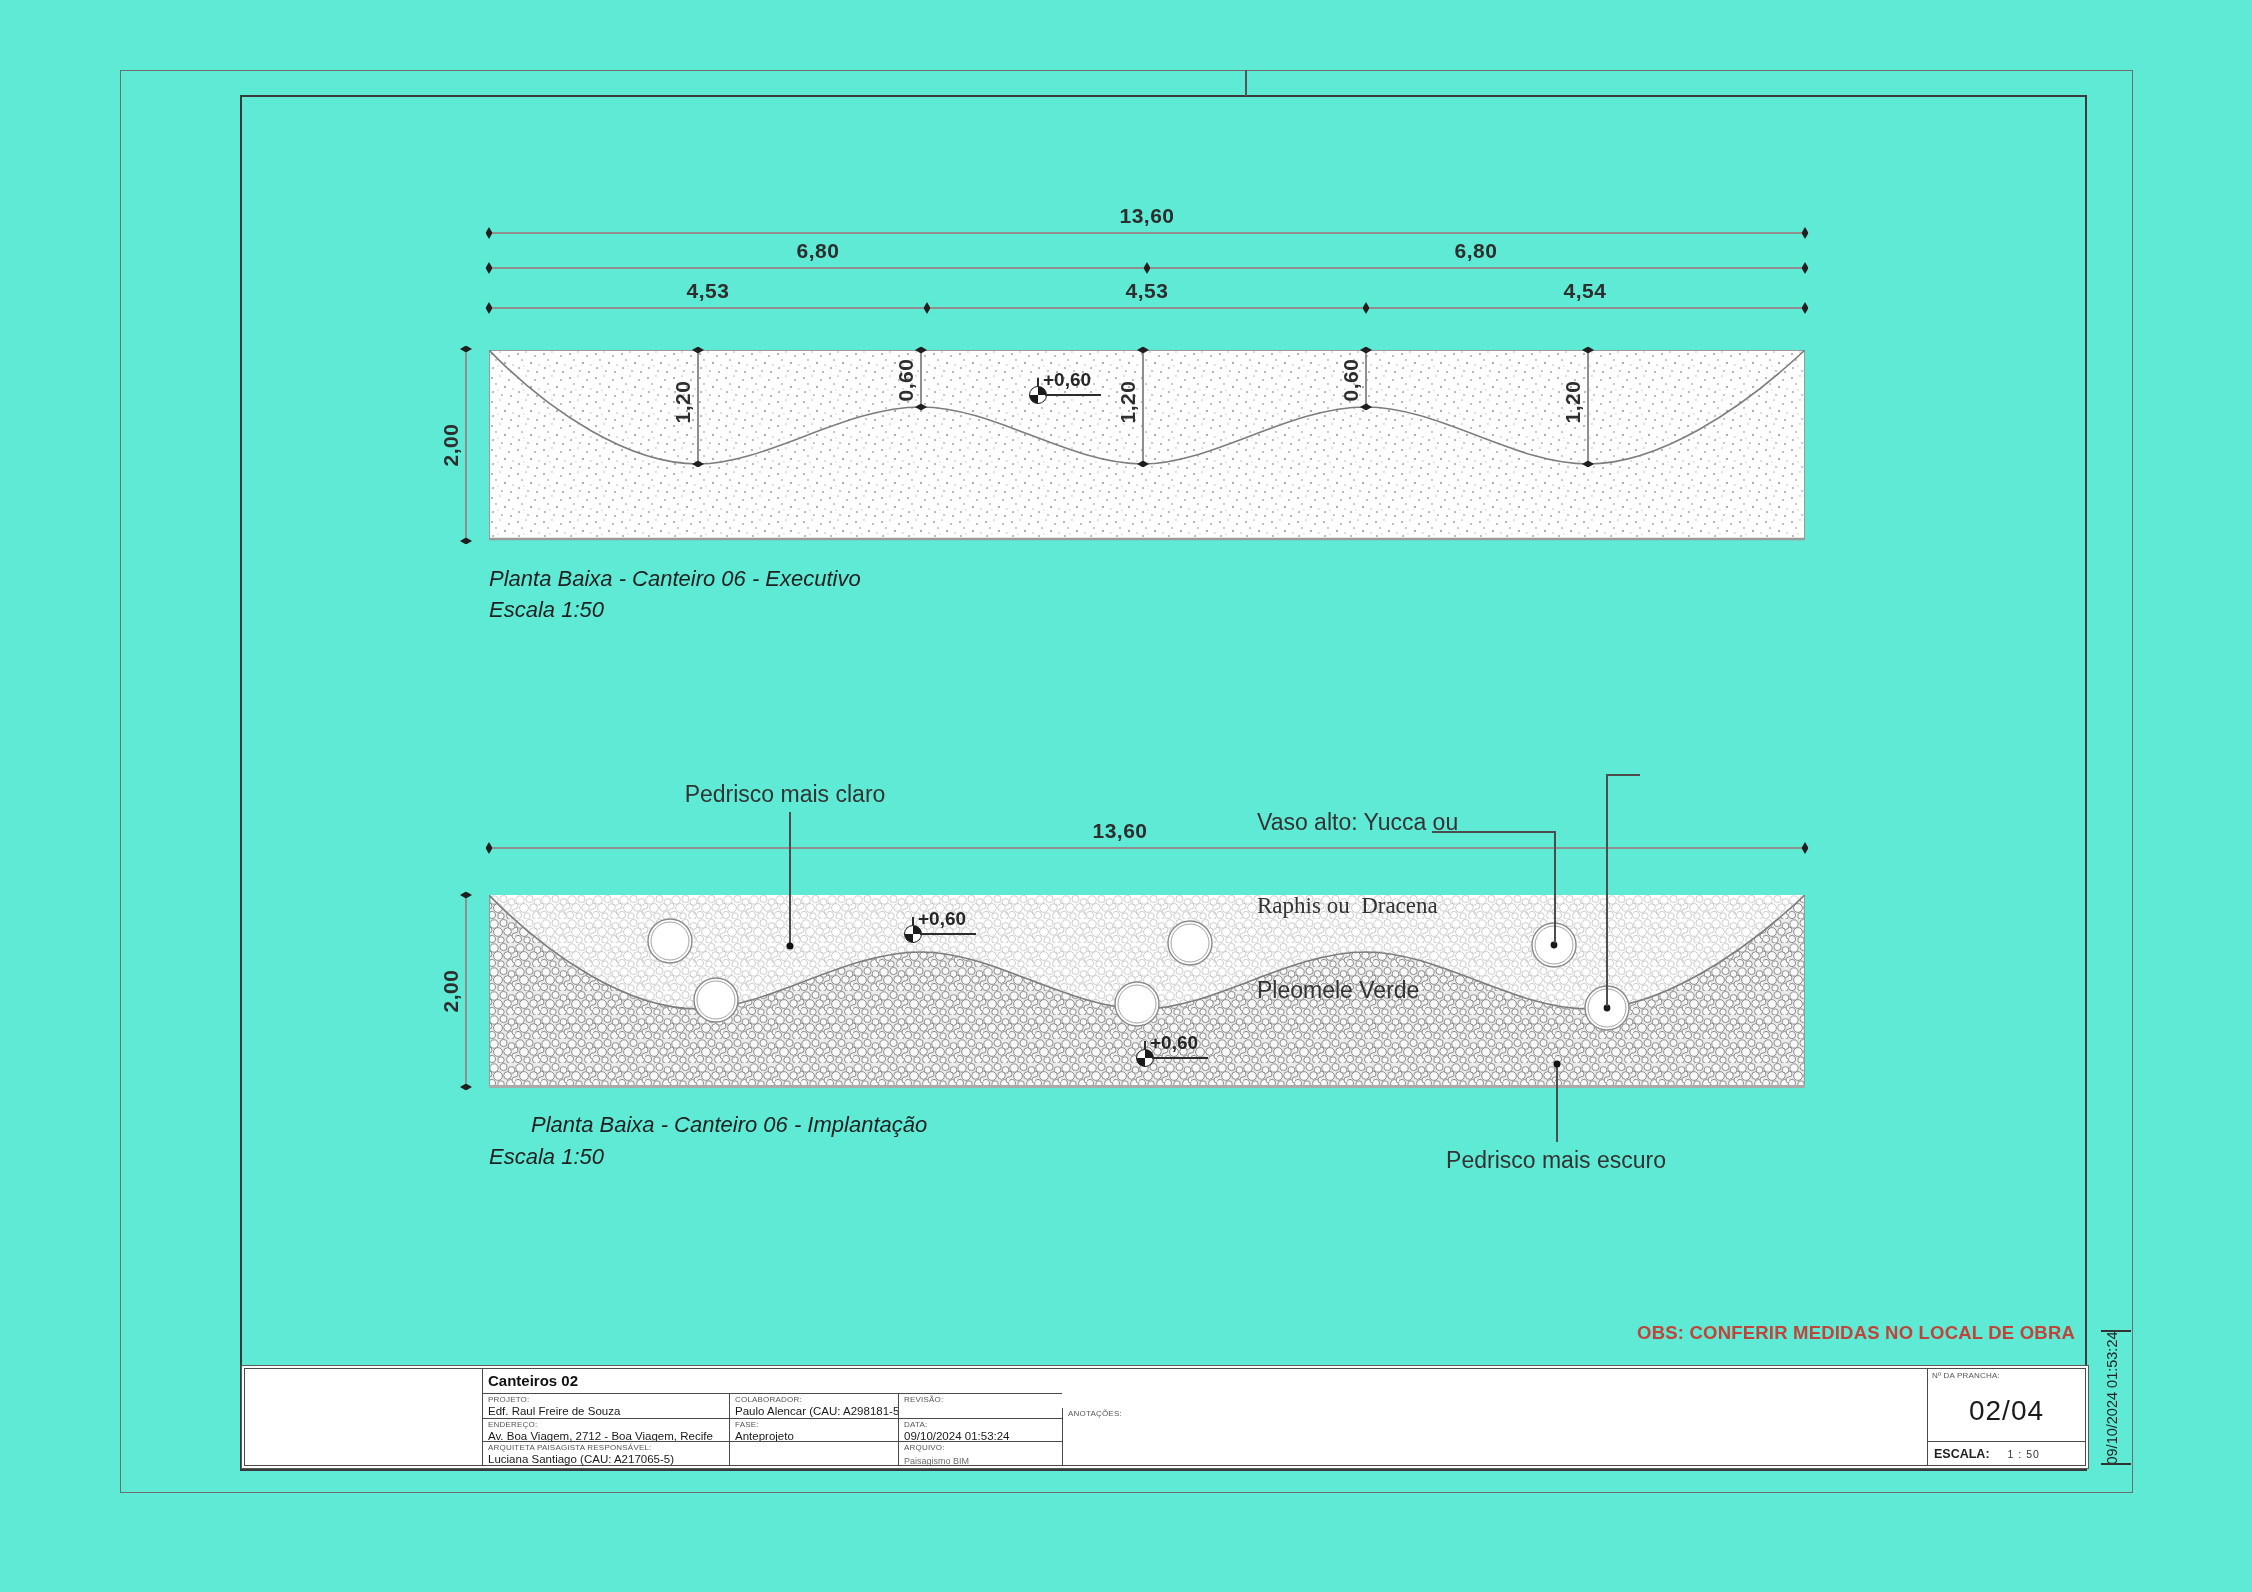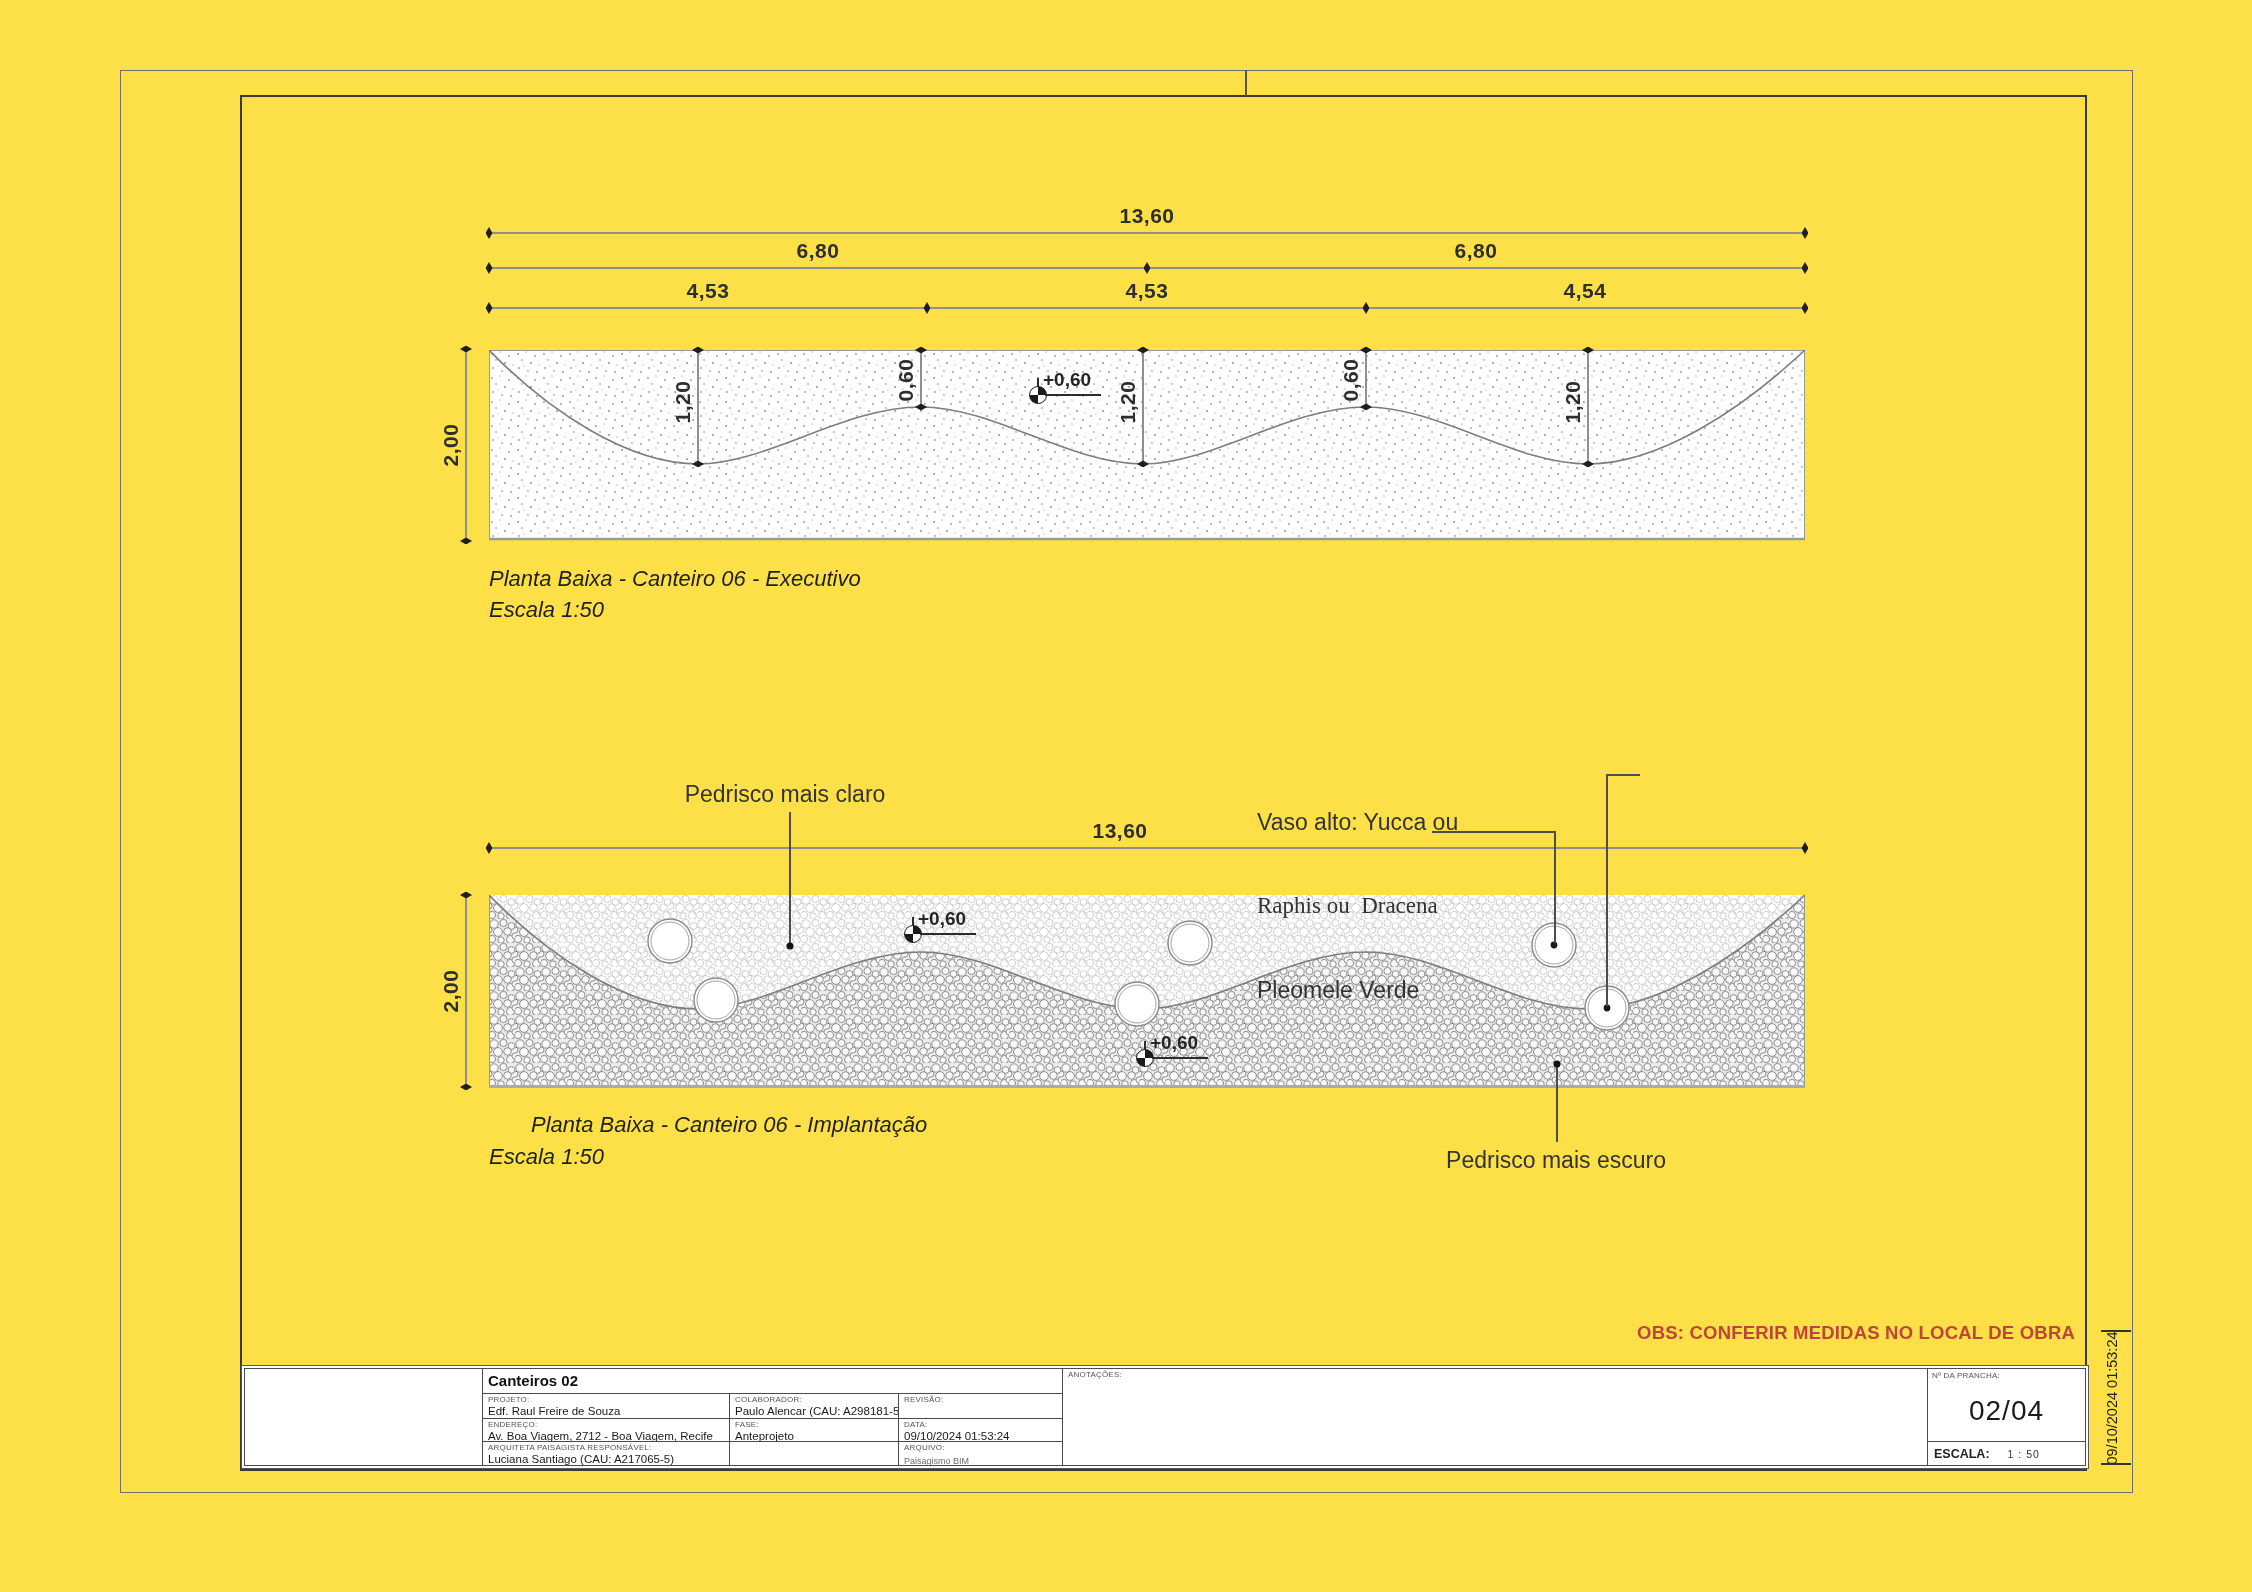--- a/index.html
+++ b/index.html
@@ -1,16 +1,16 @@
 <!DOCTYPE html>
 <html><head>
 <meta charset="utf-8">
 <style>
   html,body{margin:0;padding:0;background:#fff;}
-  #sheet{position:relative;width:2252px;height:1592px;background:#fde047;overflow:hidden;
+  #sheet{position:relative;width:2252px;height:1592px;background:#5eead4;overflow:hidden;
          font-family:"Liberation Sans", sans-serif;color:#2b2b2b;}
   .abs{position:absolute;}
   
   .outer-frame{left:120px;top:70px;width:2011px;height:1421px;border:1.5px solid #6e6e6e;}
   .inner-frame{left:240px;top:95px;width:1843px;height:1372px;border:2px solid #3a3a3a;}
   .fold-tick{left:1245px;top:70px;width:2px;height:26px;background:#555;}
   
   .hdim{position:absolute;height:0;}
   .hdim .ln{position:absolute;left:0;right:0;top:-0.8px;height:1.6px;background:#8f8f8f;}
   .dia{position:absolute;width:7px;height:12px;background:#1f1f1f;top:0;
@@ -313,21 +313,21 @@
     <div class="tcell" style="grid-area:4/2/5/3;">
       <div class="flabel">ARQUITETA PAISAGISTA RESPONSÁVEL:</div>
       <div class="fvalue">Luciana Santiago (CAU: A217065-5)</div>
     </div>
     <div class="tcell" style="grid-area:4/3/5/4;"></div>
     <div class="tcell" style="grid-area:4/4/5/5;">
       <div class="flabel">ARQUIVO:</div>
       <div class="fvalue fvalue-sm">Paisagismo BIM</div>
     </div>
 
-    <div class="tcell nbt" style="grid-area:1/5/5/6;">
+    <div class="tcell nbt" style="grid-area:1/5/5/6;margin-top:39px;">
       <div class="flabel">ANOTAÇÕES:</div>
     </div>
 
     <div class="tcell nbt prancha-cell" style="grid-area:1/6/5/7;">
       <div class="flabel" style="padding:2px 4px 0;">Nº DA PRANCHA:</div>
       <div class="prancha-num">02/04</div>
       <div class="prancha-bottom">
         <span class="escala-l">ESCALA:</span>
         <span class="escala-v">1 : 50</span>
       </div>

